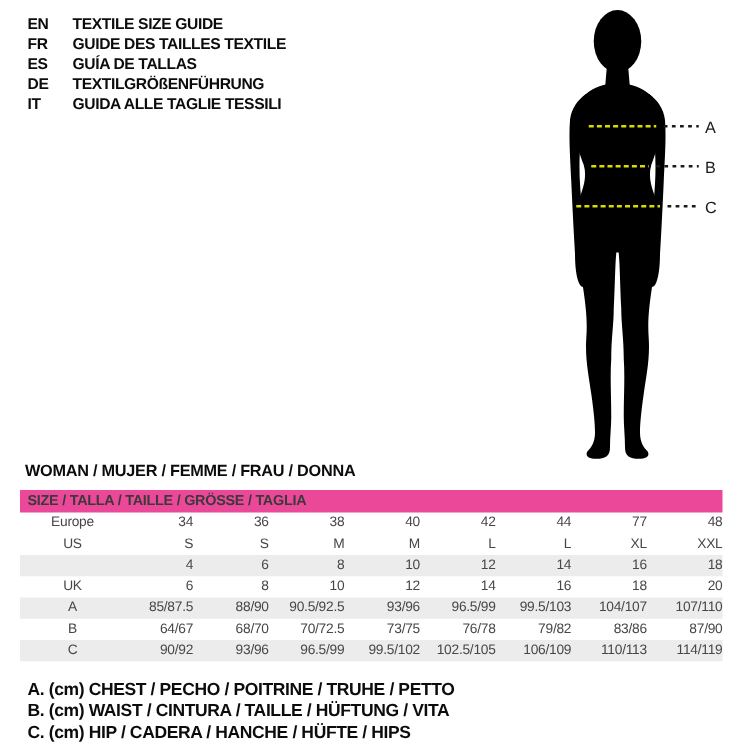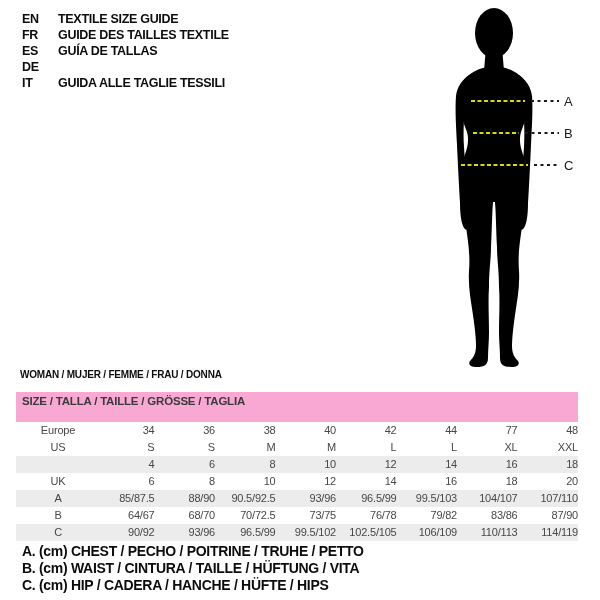--- a/index.html
+++ b/index.html
@@ -9,24 +9,24 @@
     margin:0 auto;
   }
   
   .lang-block{position:absolute;left:22px;top:11px;}
   .lang-row{display:flex;height:16px;line-height:16px;}
   .lang-code{width:36px;font-size:12.5px;font-weight:700;color:#0c0c0c;letter-spacing:-0.3px;}
   .lang-label{font-size:12.5px;font-weight:700;color:#0c0c0c;letter-spacing:-0.3px;white-space:nowrap;}
   
   .figure-wrap{position:absolute;left:435px;top:5px;width:170px;height:365px;}
   
-  .group-title{position:absolute;left:20px;top:369px;font-size:10px;font-weight:700;color:#0c0c0c;letter-spacing:-0.2px;}
+  .group-title{position:absolute;left:20px;top:369px;font-size:13px;font-weight:700;color:#0c0c0c;letter-spacing:-0.2px;}
   
   .size-table{position:absolute;left:16px;top:392px;width:562px;font-size:11px;letter-spacing:-0.2px;}
-  .size-header{height:30px;line-height:18px;background:#f9a8d4;color:#3a3a3a;font-weight:700;font-size:11.5px;padding-left:6px;box-sizing:border-box;}
+  .size-header{height:18px;line-height:18px;background:#ec4899;color:#3a3a3a;font-weight:700;font-size:11.5px;padding-left:6px;box-sizing:border-box;}
   .tr{display:grid;grid-template-columns:78px repeat(8,60.5px);height:17px;line-height:17px;color:#474747;}
   .tr.shade{background:#ececec;}
   .tl{text-align:center;padding-left:6px;}
   .td{text-align:right;}
   
   .legend{position:absolute;left:22px;top:543px;}
   .legend-line{height:17px;line-height:17px;font-size:14px;font-weight:700;color:#0c0c0c;letter-spacing:-0.3px;white-space:nowrap;}
 </style>
 </head>
 <body>
@@ -41,20 +41,21 @@
     <div class="lang-row">
       <span class="lang-code">FR</span>
       <span class="lang-label">GUIDE DES TAILLES TEXTILE</span>
     </div>
     <div class="lang-row">
       <span class="lang-code">ES</span>
       <span class="lang-label">GUÍA DE TALLAS</span>
     </div>
     <div class="lang-row">
       <span class="lang-code">DE</span>
+      <span class="lang-label">TEXTILGRÖßENFÜHRUNG</span>
     </div>
     <div class="lang-row">
       <span class="lang-code">IT</span>
       <span class="lang-label">GUIDA ALLE TAGLIE TESSILI</span>
     </div>
   </div>
 
   <div class="figure-wrap">
     <svg width="170" height="365" viewBox="0 0 170 365" xmlns="http://www.w3.org/2000/svg">
       <g fill="#000000">

